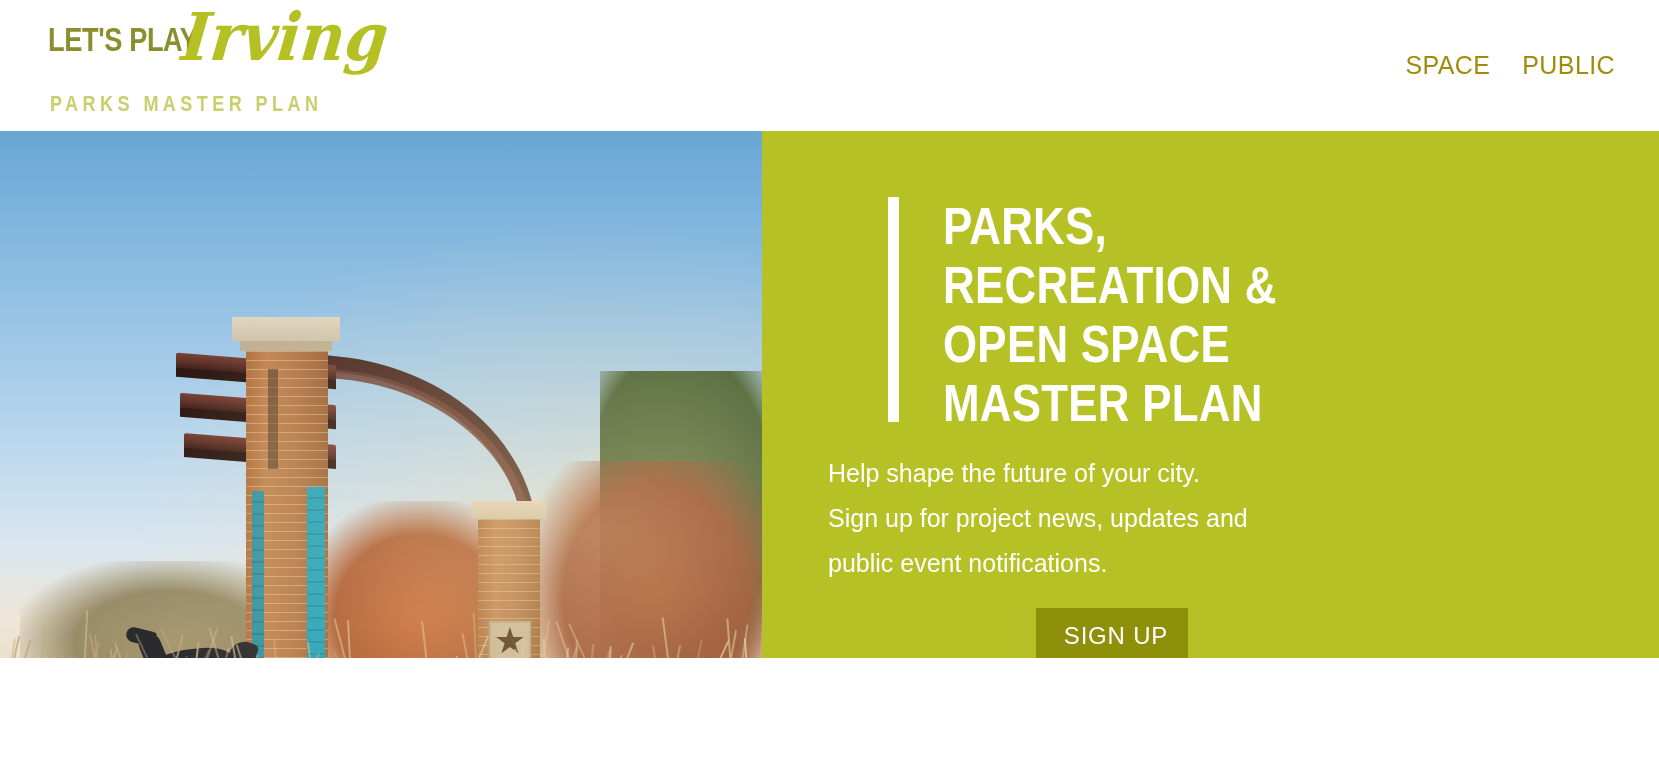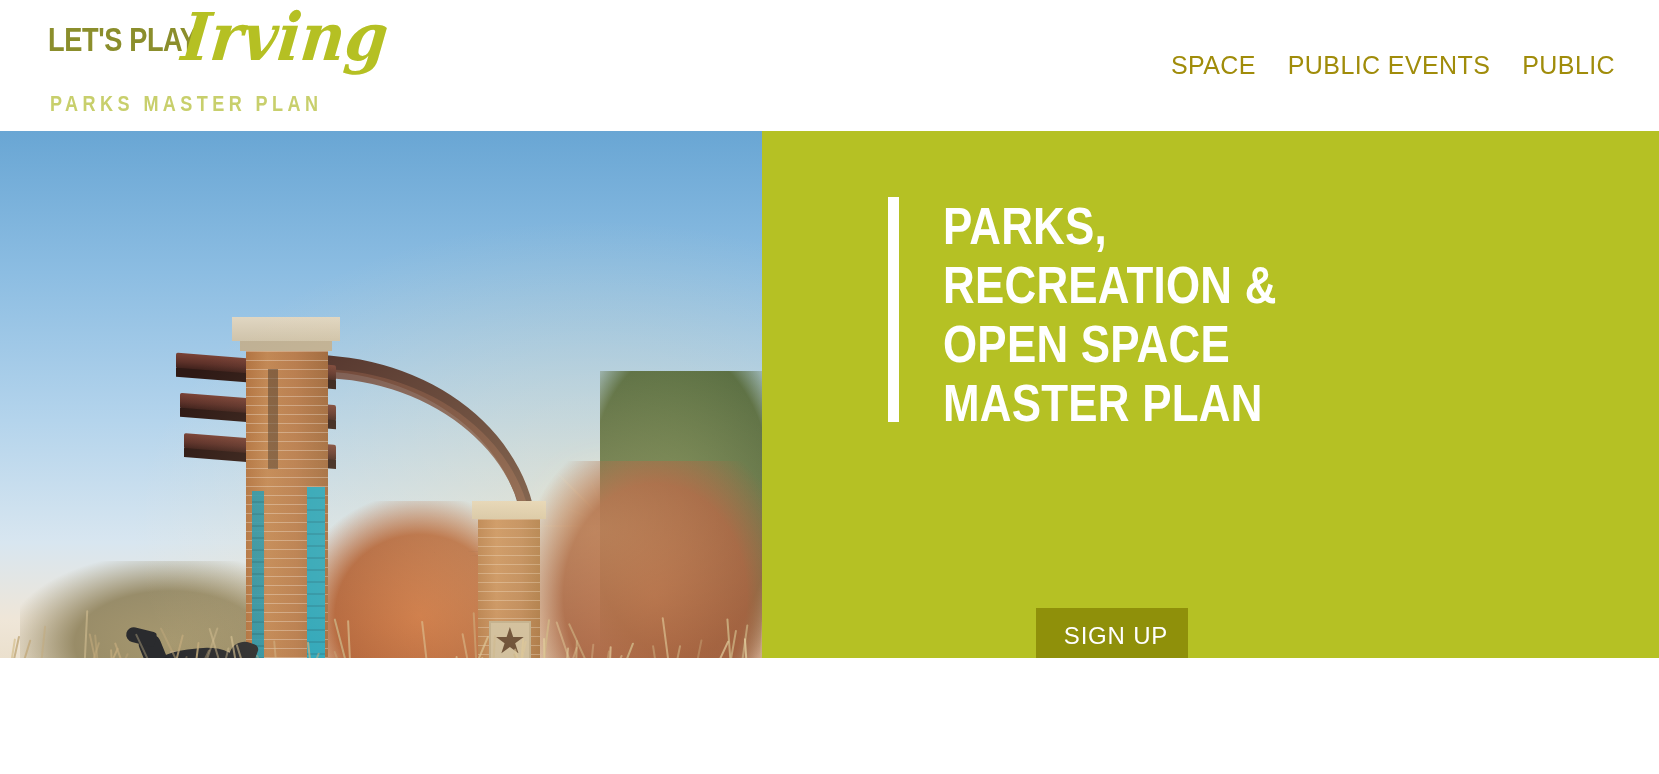--- a/index.html
+++ b/index.html
@@ -412,21 +412,20 @@
   <a class="brand" href="#">
     <div class="brand-row1">
       <span class="brand-letsplay">LET'S PLAY</span>
       <span class="brand-irving">Irving</span>
     </div>
     <div class="brand-sub">PARKS MASTER PLAN</div>
   </a>
 
   <nav class="main-nav">
     <a class="nav-item" href="#">SPACE</a>
-    <a class="nav-item" href="#">PUBLIC EVENTS</a>
     <a class="nav-item" href="#">PUBLIC</a>
   </nav>
 
 </header>
 
 <section class="hero">
 
   <div class="hero-photo">
 
     <div class="ph sun-core"></div>
@@ -726,19 +725,24 @@
       <div class="hero-title-wrap">
         <div class="title-bar"></div>
         <h1 class="hero-title">
           <div>PARKS,</div>
           <div>RECREATION &amp;</div>
           <div>OPEN SPACE</div>
           <div>MASTER PLAN</div>
         </h1>
       </div>
 
+      <div class="hero-body">
+        <p>Help shape the future of your city.</p>
+        <p>Sign up for project news, updates and</p>
+        <p>public event notifications.</p>
+      </div>
 
       <button class="signup-btn">SIGN UP</button>
 
     </div>
   </div>
 
 </section>
 
 </body></html>

